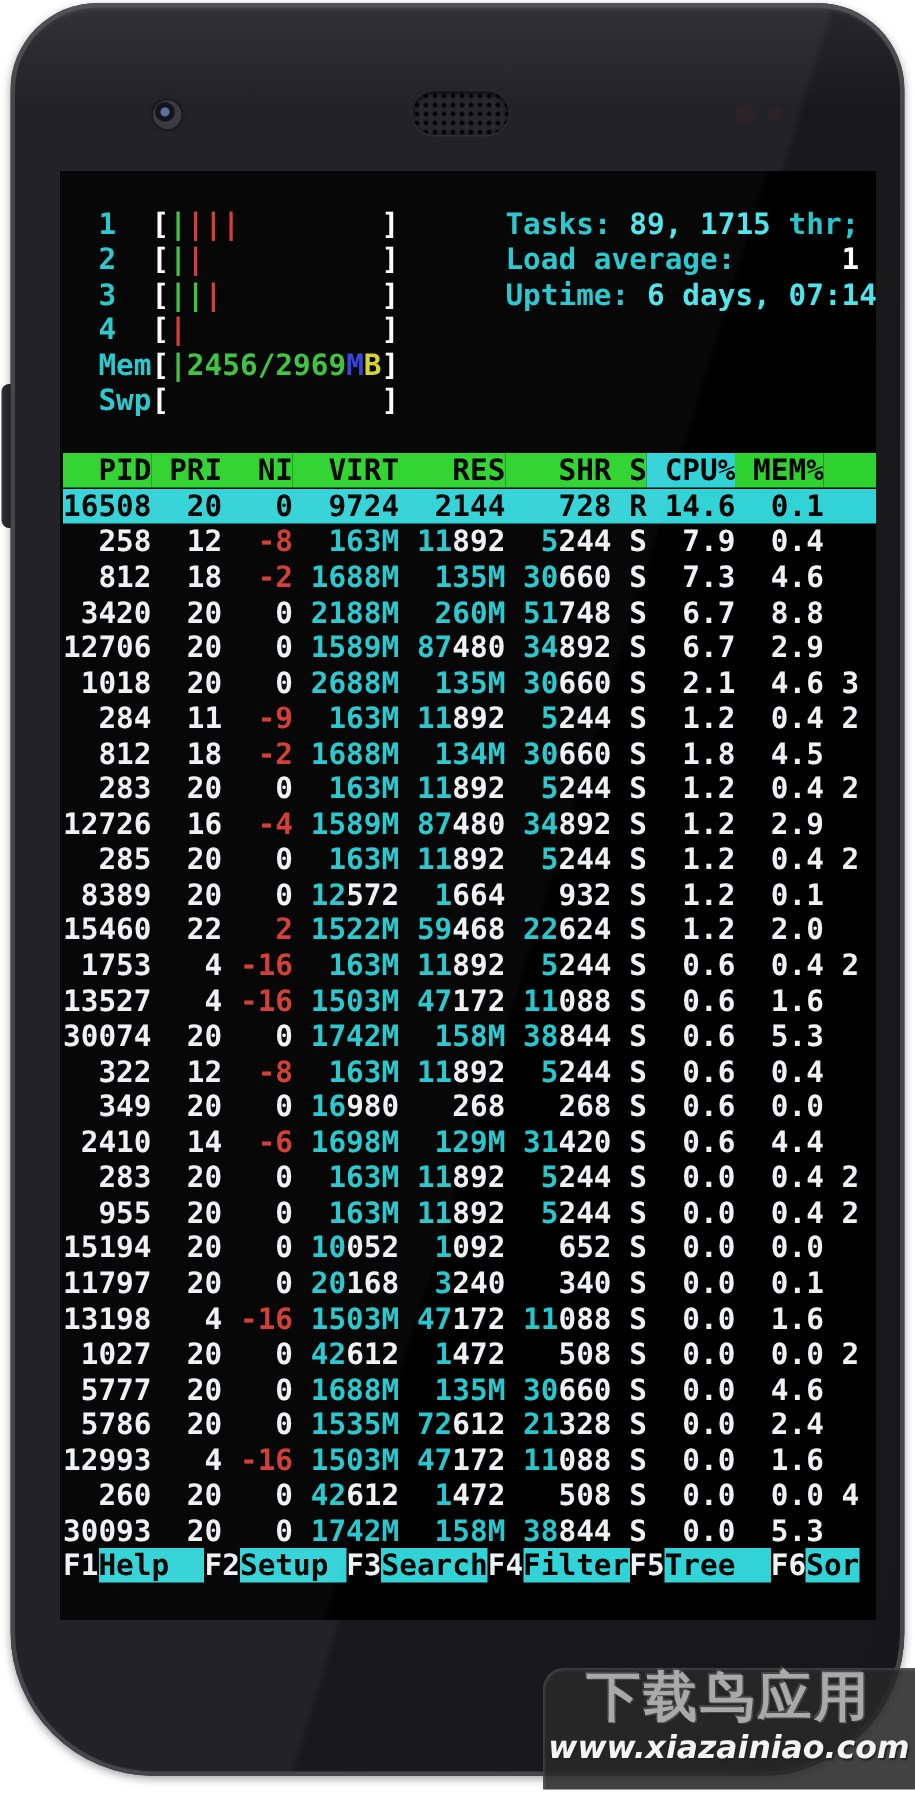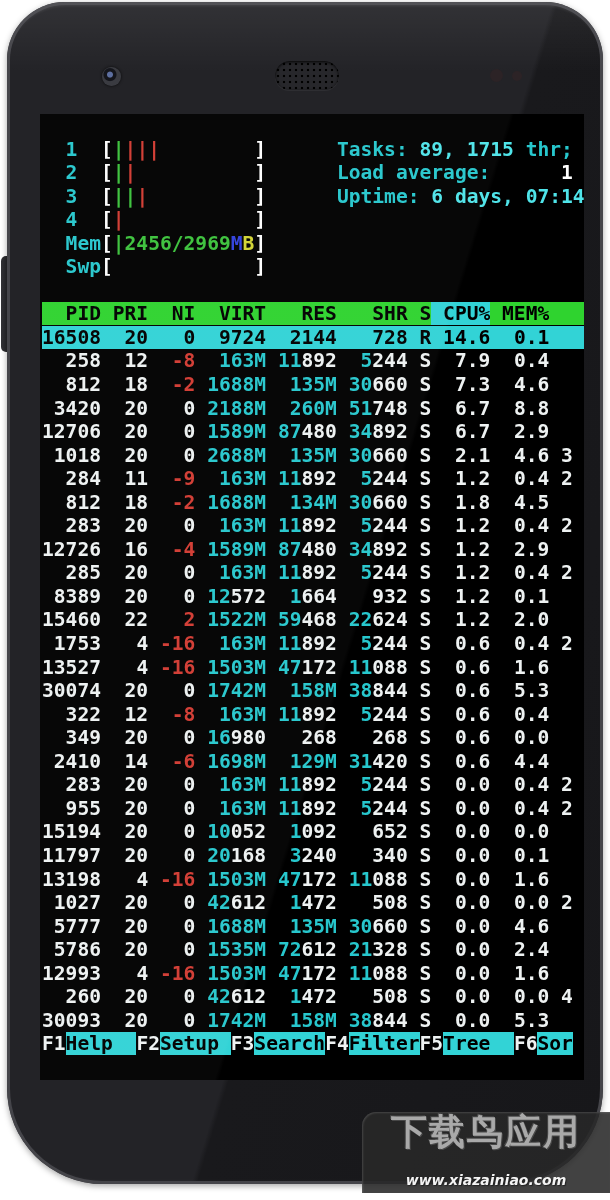--- a/index.html
+++ b/index.html
@@ -60,29 +60,29 @@
   .yellow{color:#d2d433}
   .wb{color:#fdfdfd}
   .hdr{background:#2fd32f;color:#000}
   .hdr-sort{background:#32d3d6;color:#000}
   .sel{background:#32d3d6;color:#000}
   .fkey-label{background:#32d3d6;color:#000}
   
   .watermark{
     position:absolute;left:362px;top:1112px;width:248px;height:81px;
     background:rgba(40,40,40,.88);border-radius:14px 0 0 0;
-    display:flex;flex-direction:column;align-items:center;justify-content:space-between;
+    display:flex;flex-direction:column;align-items:center;justify-content:flex-start;
     box-shadow:inset 1px 1px 2px rgba(255,255,255,.15);
   }
   .watermark .wm-title{
     font-size:36px;font-weight:bold;color:#a9a9a9;letter-spacing:2px;line-height:40px;
     text-shadow:0 0 1px #3a3a3a,1px 1px 0 #4a4a4a,-1px -1px 0 #4a4a4a;
   }
   .watermark .wm-url{
-    font-size:14px;font-weight:bold;font-style:italic;color:#f4f4f4;line-height:26px;
+    font-size:21px;font-weight:bold;font-style:italic;color:#f4f4f4;line-height:26px;
     text-shadow:1px 1px 1px #222;
   }
 </style>
 </head>
 <body>
 
 <div class="vol-button"></div>
 <div class="phone">
   <div class="camera"></div>
   <div class="speaker"></div>

